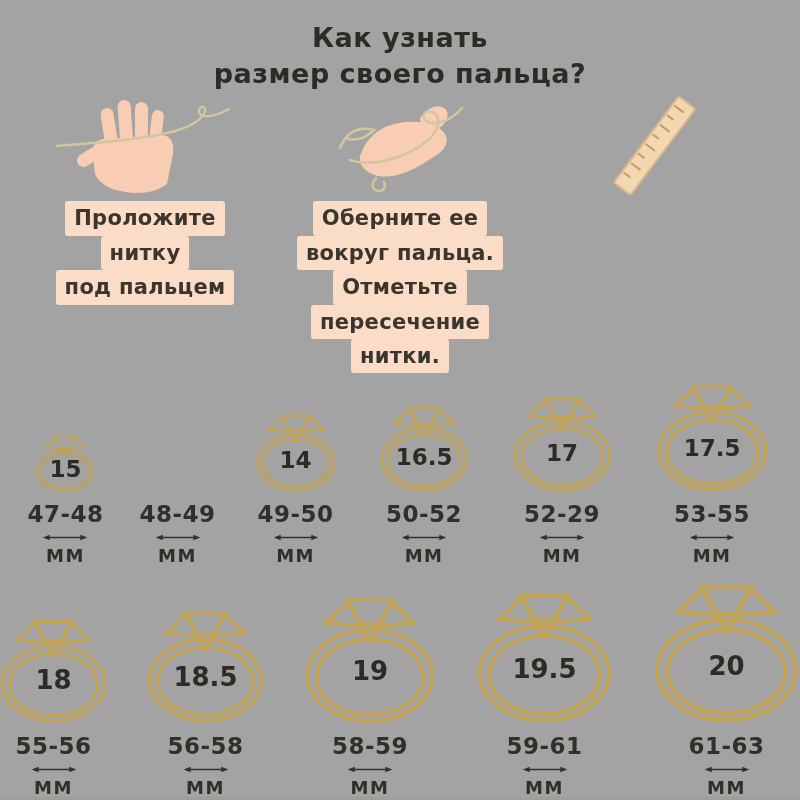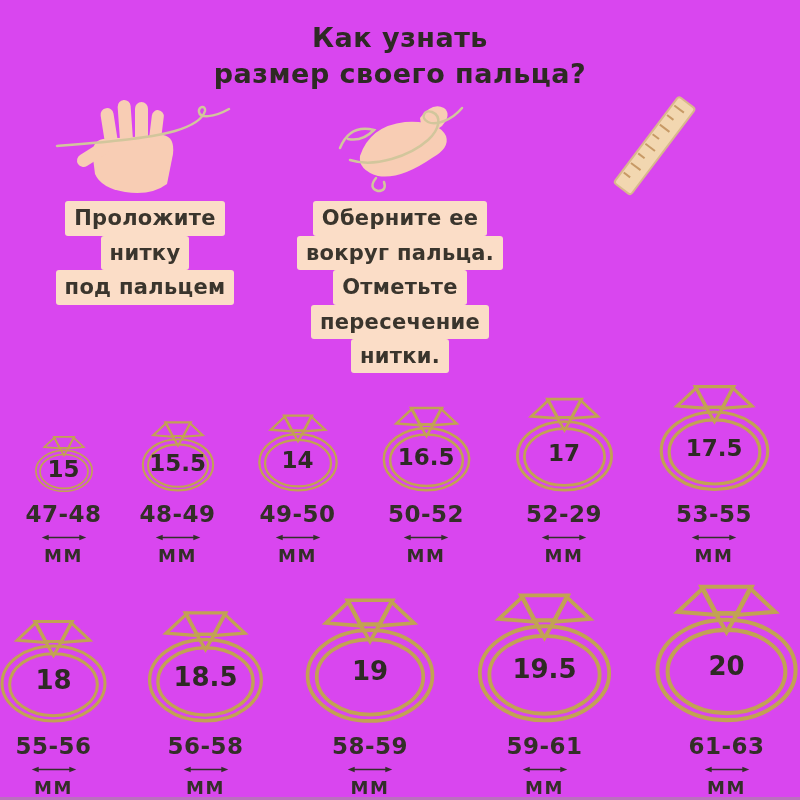--- a/index.html
+++ b/index.html
@@ -3,21 +3,21 @@
 <meta charset="utf-8">
 <style>
   * { margin:0; padding:0; box-sizing:border-box; }
   html,body { width:800px; height:800px; }
   body {
     font-family: "DejaVu Sans", sans-serif;
     background:#fcf2d9;
     color:#2e2a24;
     overflow:hidden;
   }
-  .page { position:relative; width:800px; height:800px; background:#d946ef; }
+  .page { position:relative; width:800px; height:800px; background:#a3a3a3; }
 
   
   .title {
     padding-top:20px;
     text-align:center;
     font-size:27px;
     font-weight:bold;
     line-height:1.32;
     color:#2e2a24;
     letter-spacing:.5px;
@@ -174,26 +174,20 @@
         <span class="num">15</span>
       </div>
       <div class="range">47-48</div>
       <svg class="arrow" viewBox="0 0 60 12">
           <use href="#measure-arrow"></use>
         </svg>
       <div class="unit">ММ</div>
     </div>
 
     <div class="cell r1c2">
-      <div class="fig">
-        <svg class="ring" viewBox="0 0 100 90">
-            <use href="#ring-shape"></use>
-          </svg>
-        <span class="num">15.5</span>
-      </div>
       <div class="range">48-49</div>
       <svg class="arrow" viewBox="0 0 60 12">
           <use href="#measure-arrow"></use>
         </svg>
       <div class="unit">ММ</div>
     </div>
 
     <div class="cell r1c3">
       <div class="fig">
         <svg class="ring" viewBox="0 0 100 90">

